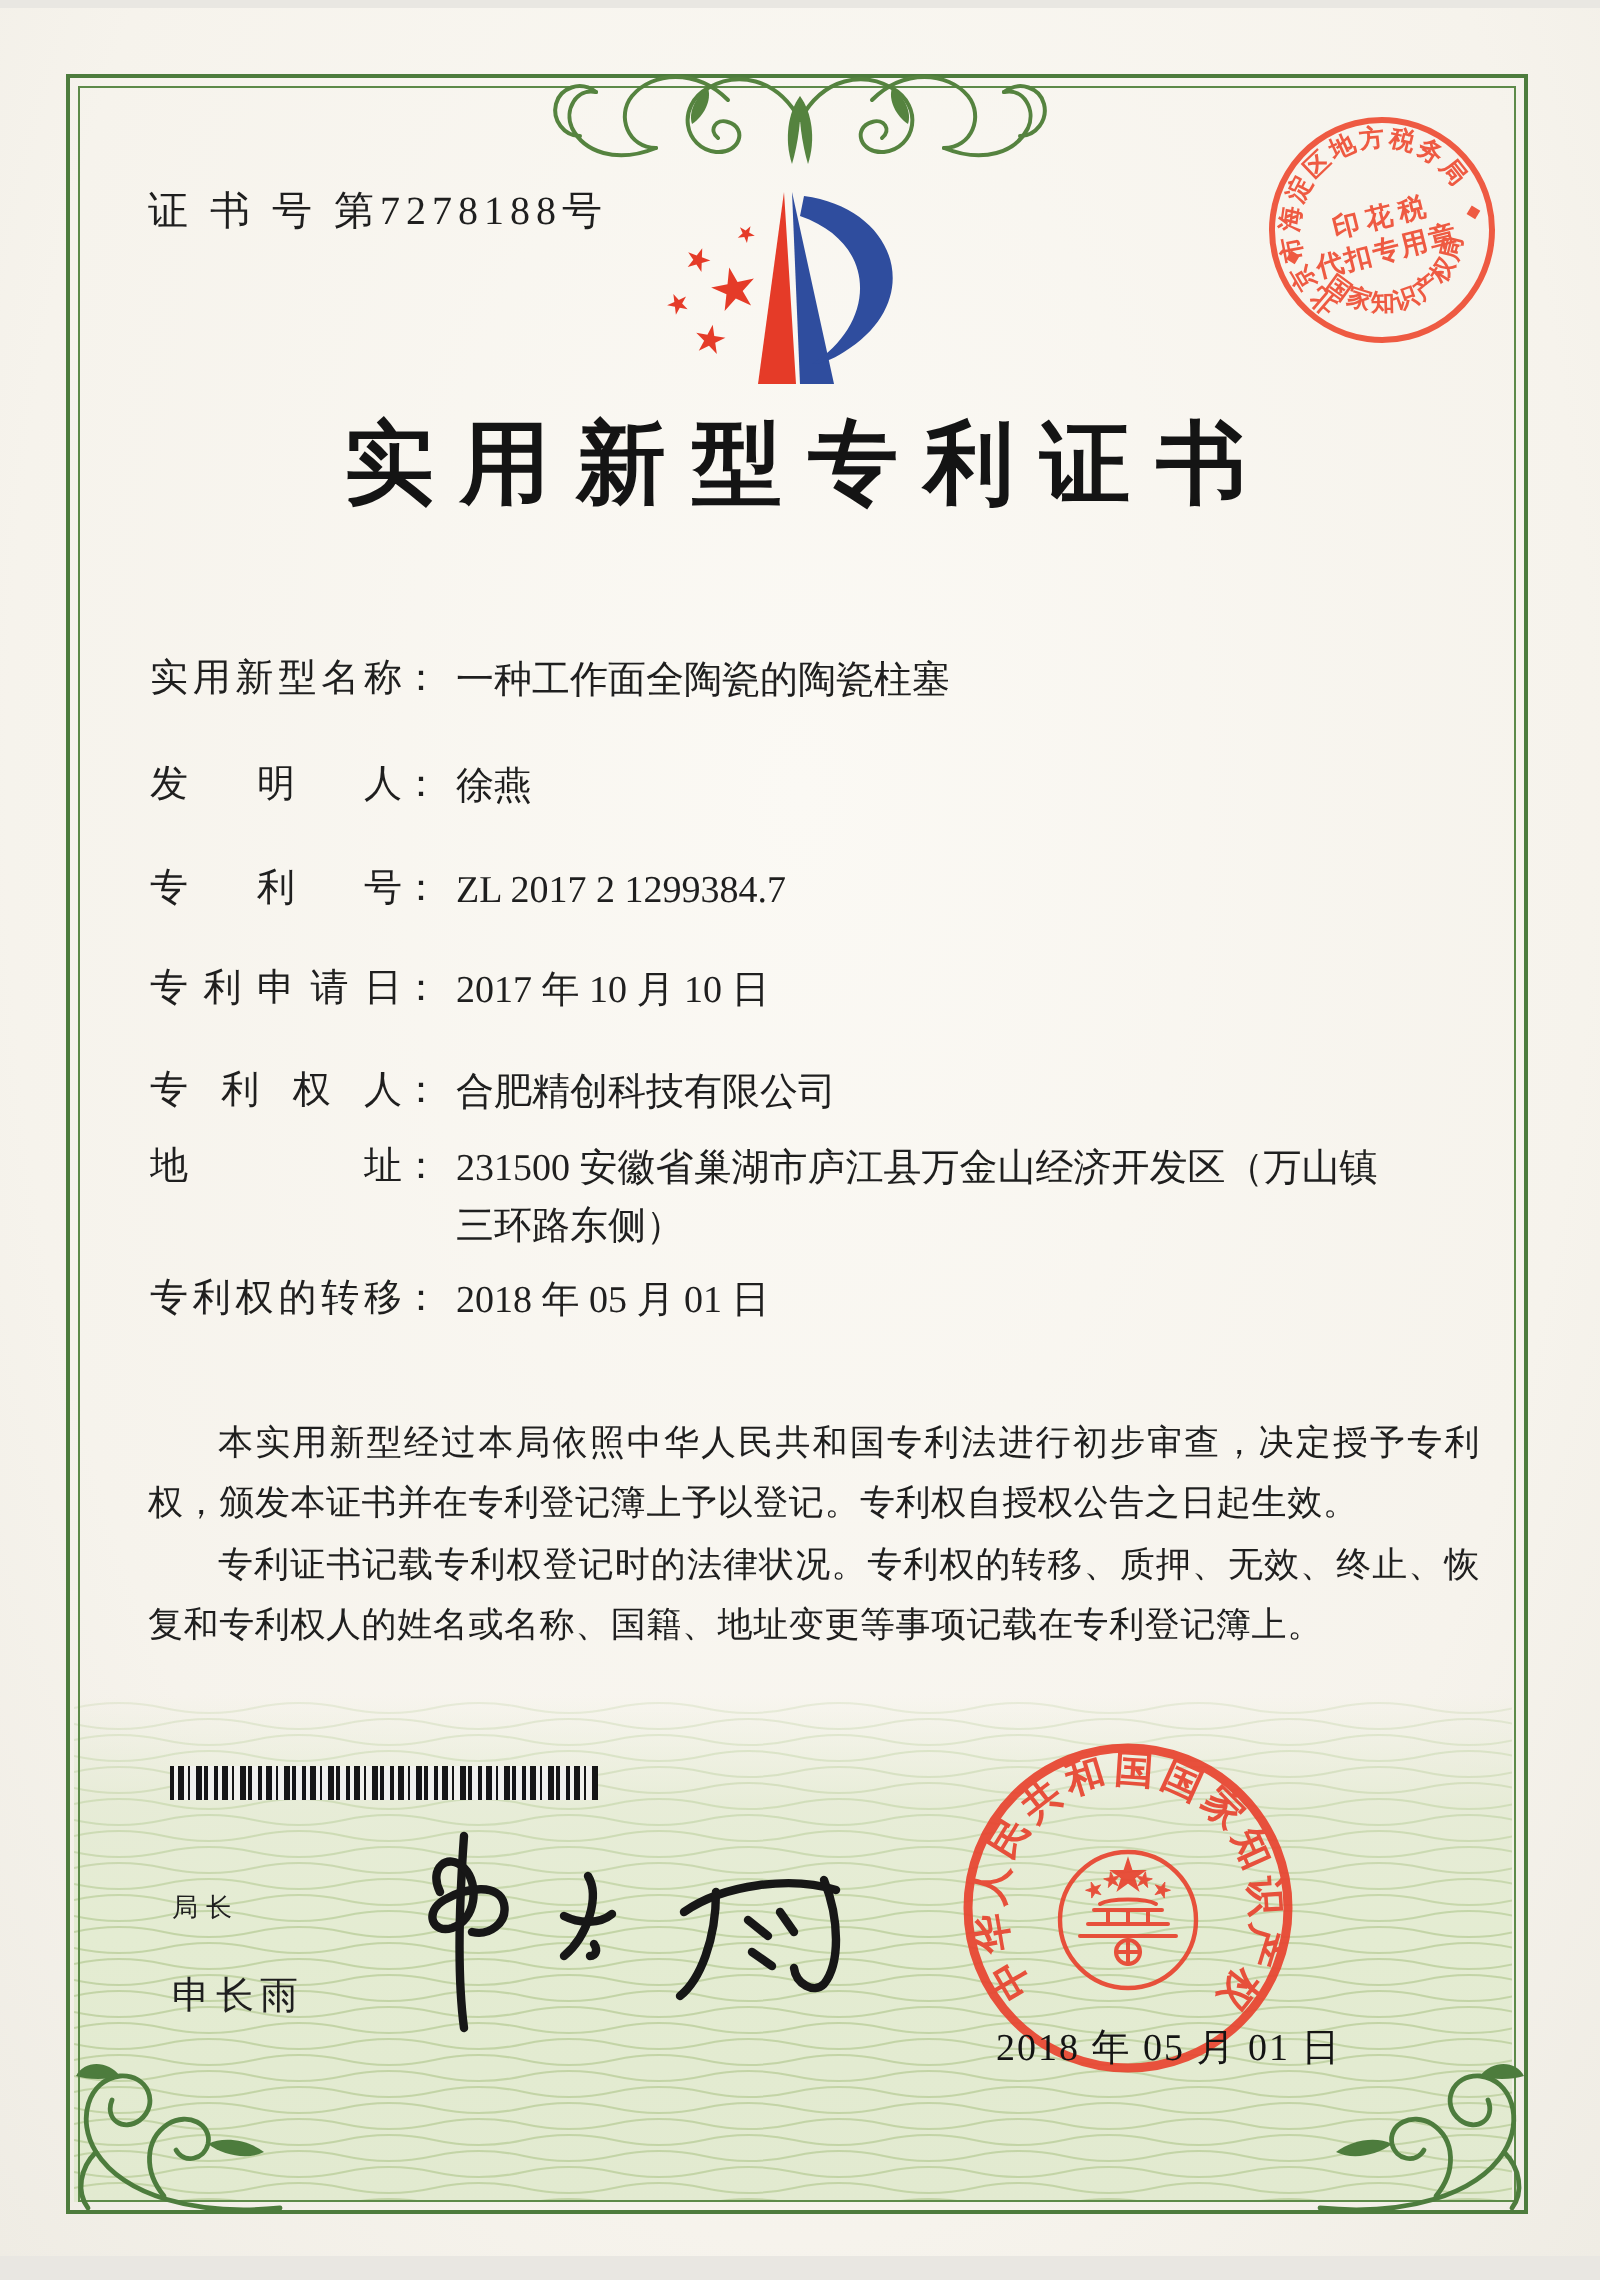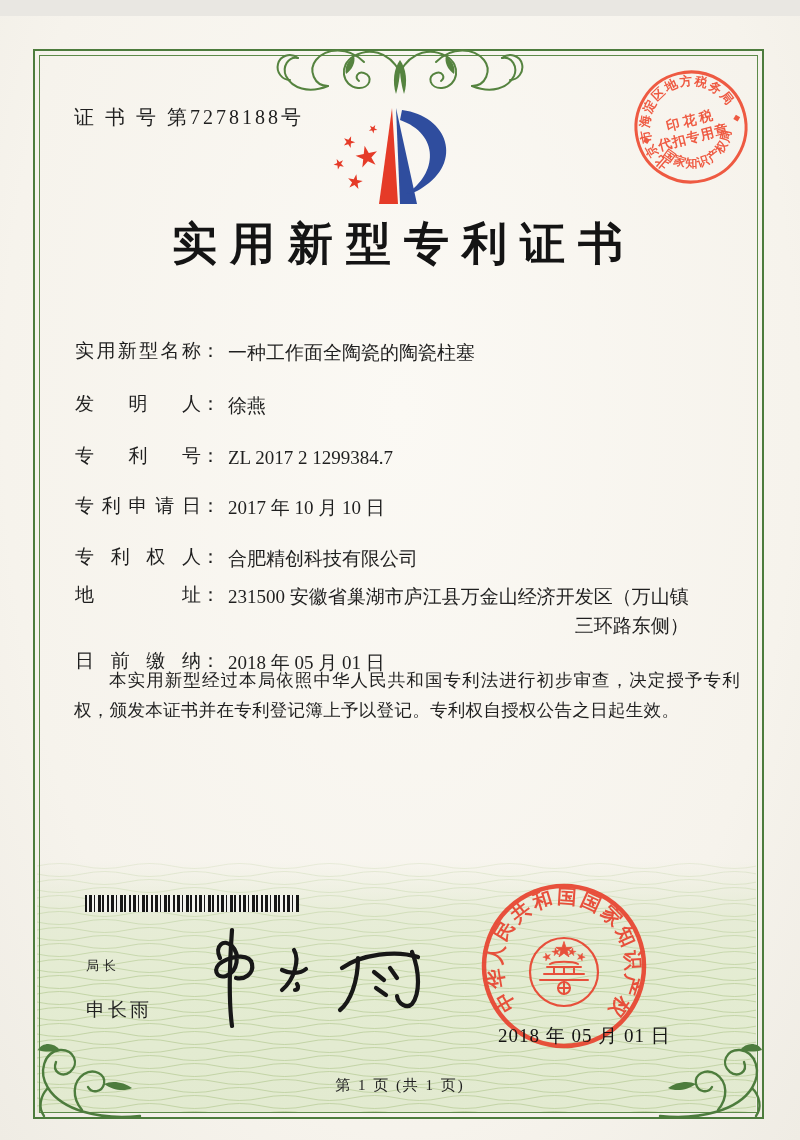--- a/index.html
+++ b/index.html
@@ -1,17 +1,17 @@
 <!DOCTYPE html>
 <html><head>
 <meta charset="utf-8">
 <style>
   html,body{margin:0;padding:0;background:#e9e7e2;}
   .page{
-    position:relative;width:800px;height:1124px;margin:16px auto;
+    position:relative;width:800px;height:1124px;margin:4px auto;
     background:
       radial-gradient(ellipse at 50% 35%, #fbf9f4 0%, #f6f3ec 70%, #efece4 100%);
     font-family:"Liberation Serif","DejaVu Serif",serif;
     color:#1f1f1f;overflow:hidden;
   }
   
   .frame{
     position:absolute;left:33px;top:33px;width:727px;height:1066px;
     border:2.5px solid #4d7c3d;z-index:2;pointer-events:none;
   }
@@ -31,25 +31,25 @@
   .logo{position:absolute;left:322px;top:84px;z-index:1;}
   .title{
     position:absolute;left:0;top:198px;width:800px;text-align:center;
     font-size:45px;font-weight:bold;letter-spacing:13px;padding-left:8px;
     box-sizing:border-box;color:#141414;
   }
   .fields{position:absolute;left:75px;top:320px;width:670px;font-size:19px;z-index:1;}
   .frow{position:absolute;left:0;white-space:nowrap;}
   .flabel{display:inline-block;width:126px;text-align:justify;text-align-last:justify;vertical-align:top;}
   .fcolon{display:inline-block;vertical-align:top;}
-  .fvalue{display:inline-block;margin-left:8px;vertical-align:top;white-space:pre-line;max-width:500px;line-height:1.55;text-align:right;}
+  .fvalue{display:inline-block;margin-left:8px;vertical-align:top;white-space:pre-line;max-width:500px;line-height:1.55;}
   .fpair2{position:absolute;left:380px;top:0;white-space:nowrap;}
   .fpair2 .flabel{width:104px;}
   .paras{
-    position:absolute;left:74px;top:649px;width:666px;font-size:17.5px;
+    position:absolute;left:74px;top:702px;width:666px;font-size:17.5px;
     line-height:1.74;text-align:justify;z-index:1;letter-spacing:.3px;
   }
   .paras p{margin:0;text-indent:2em;}
   .barcode{
     position:absolute;left:85px;top:879px;width:214px;height:17px;z-index:2;
     background:repeating-linear-gradient(90deg,
       #161616 0 2px,#f2f2ee 2px 4px,#161616 4px 7px,#f2f2ee 7px 9px,
       #161616 9px 10px,#f2f2ee 10px 13px,#161616 13px 16px,#f2f2ee 16px 17px,
       #161616 17px 19px,#f2f2ee 19px 22px);
   }
@@ -189,26 +189,27 @@
       <span class="flabel">专利申请日</span><span class="fcolon">：</span><span class="fvalue">2017 年 10 月 10 日</span>
     </div>
     <div class="frow" style="top:208px">
       <span class="flabel">专利权人</span><span class="fcolon">：</span><span class="fvalue">合肥精创科技有限公司</span>
     </div>
     <div class="frow" style="top:246px">
       <span class="flabel">地址</span><span class="fcolon">：</span><span class="fvalue">231500 安徽省巢湖市庐江县万金山经济开发区（万山镇
 三环路东侧）</span>
     </div>
     <div class="frow" style="top:312px">
-      <span class="flabel">日前缴纳</span><span class="fcolon">：</span><span class="fvalue">2018 年 05 月 01 日</span>
+      <span class="flabel">专利权的转移</span><span class="fcolon">：</span><span class="fvalue">2018 年 05 月 01 日</span>
     </div>
   </div>
 
   <div class="paras">
     <p>本实用新型经过本局依照中华人民共和国专利法进行初步审查，决定授予专利权，颁发本证书并在专利登记簿上予以登记。专利权自授权公告之日起生效。</p>
+    <p>专利证书记载专利权登记时的法律状况。专利权的转移、质押、无效、终止、恢复和专利权人的姓名或名称、国籍、地址变更等事项记载在专利登记簿上。</p>
   </div>
 
   <div class="barcode"></div>
 
   <div class="sig-title">局长</div>
   <div class="sig-name">申长雨</div>
 
   <svg class="signature" width="250" height="110" viewBox="0 0 250 110">
     <g stroke="#171717" stroke-width="4.2" fill="none" stroke-linecap="round" stroke-linejoin="round">
       <path d="M34,6 C32,34 30,72 34,102"></path>
@@ -264,15 +265,14 @@
       <text font-size="12" font-weight="bold" fill="#ee4a30" letter-spacing="1" font-family="Liberation Serif, DejaVu Serif, serif">
         <textPath href="#stampBottom" startOffset="4">国家知识产权局</textPath>
       </text>
       <text x="0" y="-2" text-anchor="middle" font-size="13.5" font-weight="bold" fill="#ee4a30" font-family="Liberation Serif, DejaVu Serif, serif">印 花 税</text>
       <text x="0" y="15" text-anchor="middle" font-size="13.5" font-weight="bold" fill="#ee4a30" letter-spacing="1" font-family="Liberation Serif, DejaVu Serif, serif">代扣专用章</text>
       <rect x="-49" y="0" width="5" height="5" transform="rotate(45 -46.5 2.5)" fill="#ee4a30"></rect>
       <rect x="44" y="0" width="5" height="5" transform="rotate(45 46.5 2.5)" fill="#ee4a30"></rect>
     </g>
   </svg>
 
-  <div class="footer">第 1 页 (共 1 页)</div>
 
 </div>
 
 </body></html>

